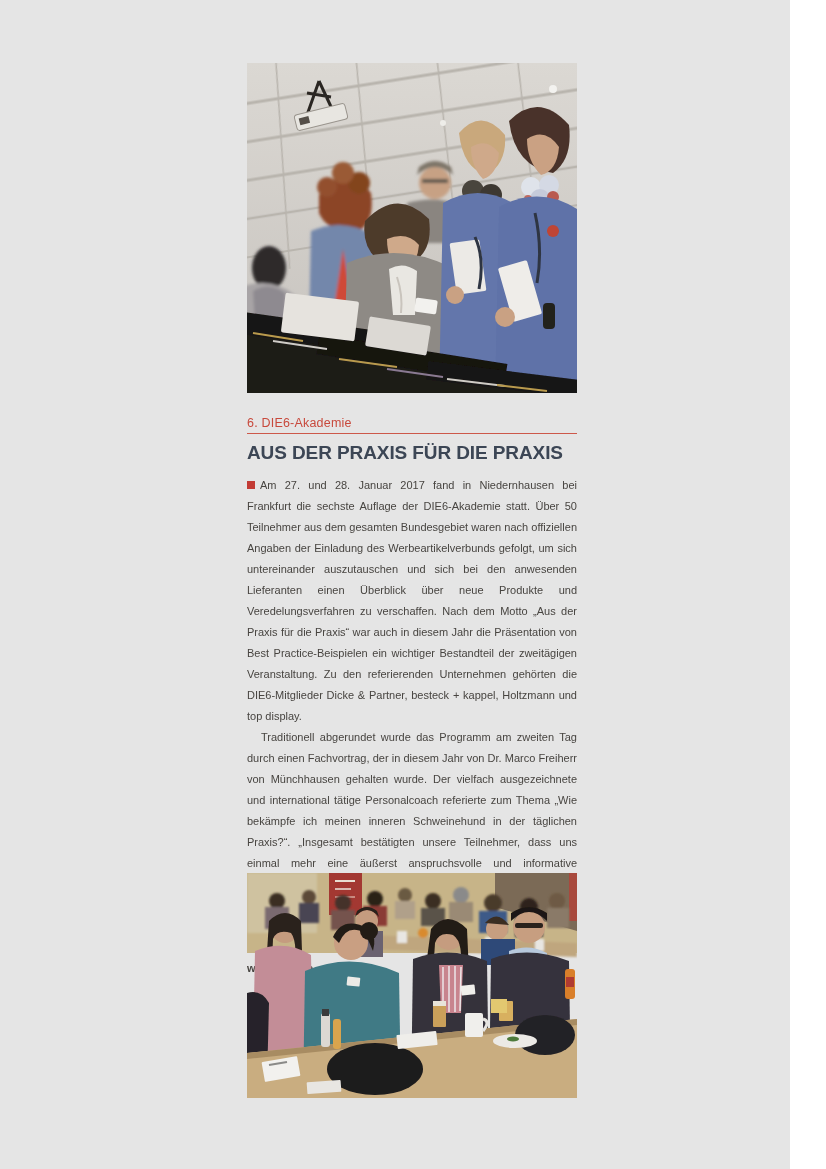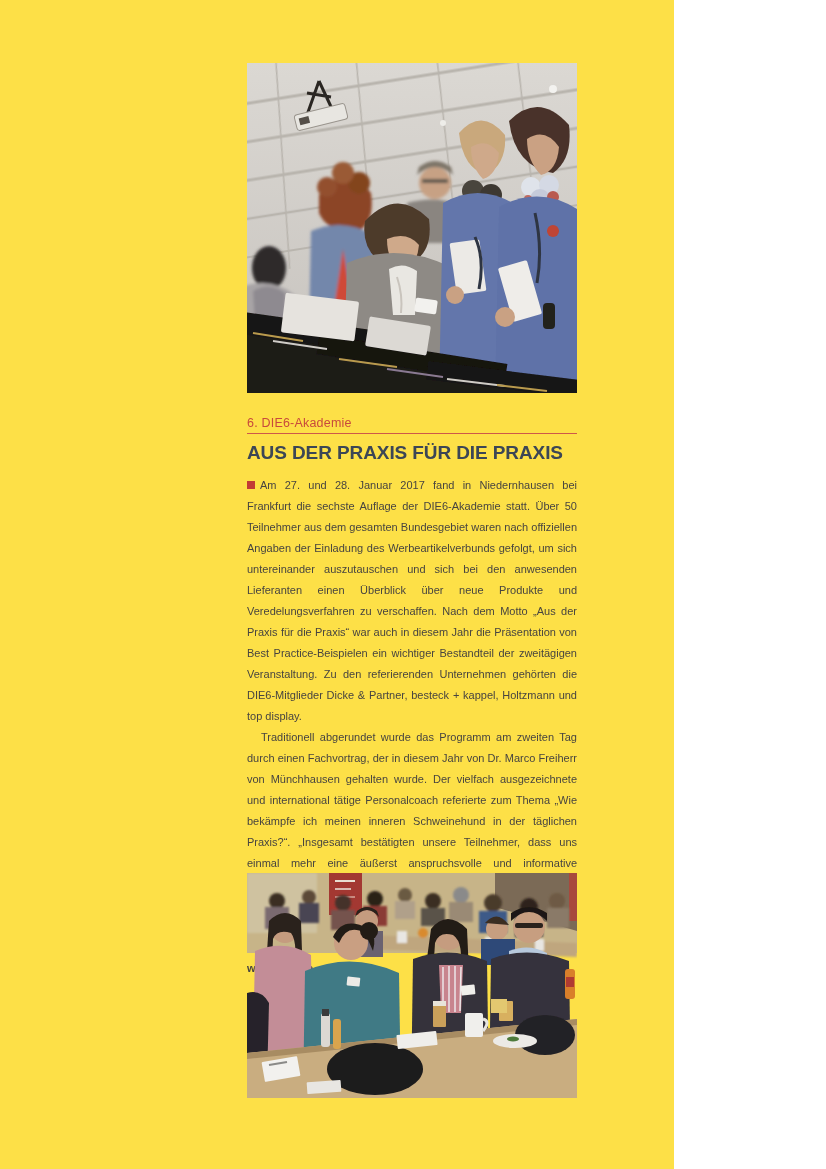--- a/index.html
+++ b/index.html
@@ -1,19 +1,19 @@
 <!DOCTYPE html>
 <html lang="de"><head>
 <meta charset="utf-8">
 <style>
   html,body{margin:0;padding:0;background:#ffffff;}
   .page{
     position:relative;
-    width:674px;height:1169px;
-    background:#fde047;
+    width:790px;height:1169px;
+    background:#e5e5e5;
     font-family:"Liberation Sans", sans-serif;
     overflow:hidden;
   }
   .photo{position:absolute;left:247px;margin:0;padding:0;line-height:0;}
   .photo svg{display:block;}
   .photo-top{top:63px;}
   .photo-bottom{top:873px;}
 
   .article{
     position:absolute;left:247px;top:416px;width:330px;

